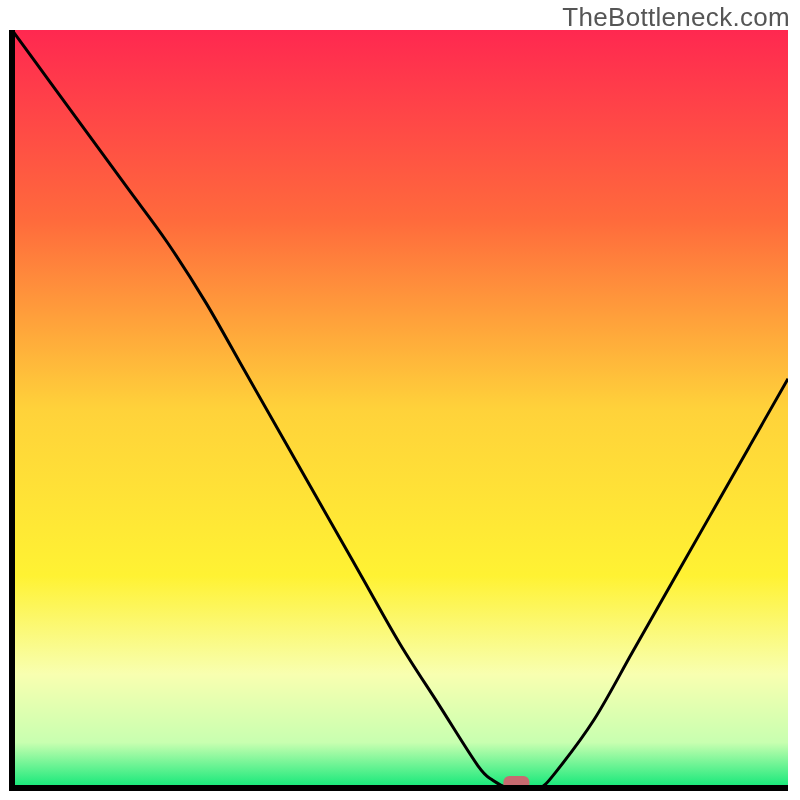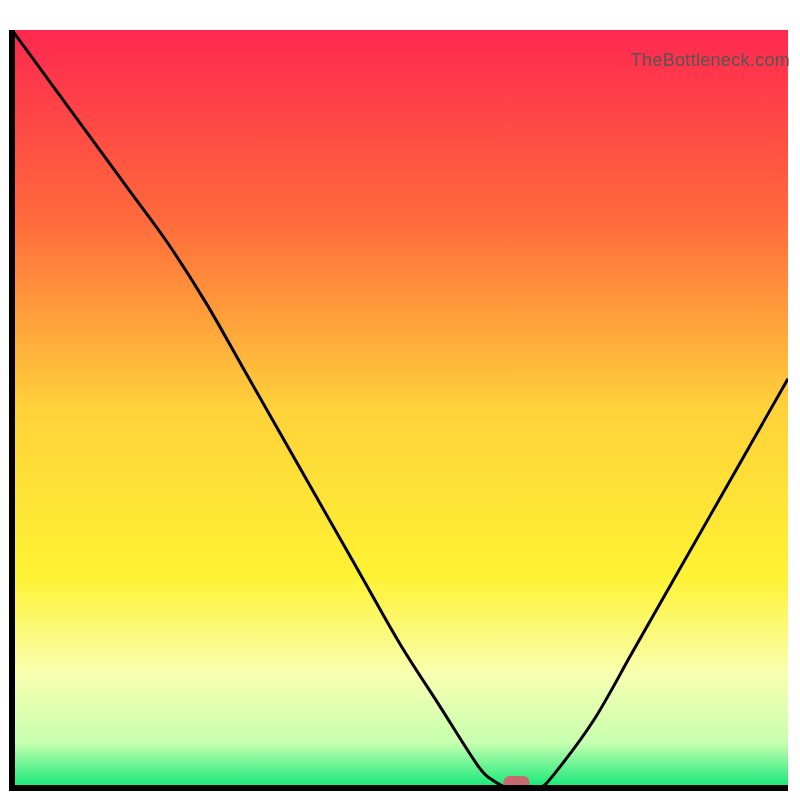--- a/index.html
+++ b/index.html
@@ -14,25 +14,24 @@
     position: relative;
     width: 800px;
     height: 800px;
     background: #ffffff;
   }
   .watermark {
     position: absolute;
     top: 2px;
     right: 10px;
     color: #555555;
-    font-size: 18px;
+    font-size: 26px;
     font-weight: 500;
     letter-spacing: 0.3px;
     z-index: 10;
-    margin-top: 48px;
   }
   svg.plot {
     position: absolute;
     left: 0;
     top: 0;
     width: 800px;
     height: 800px;
   }
 </style>
 </head>

